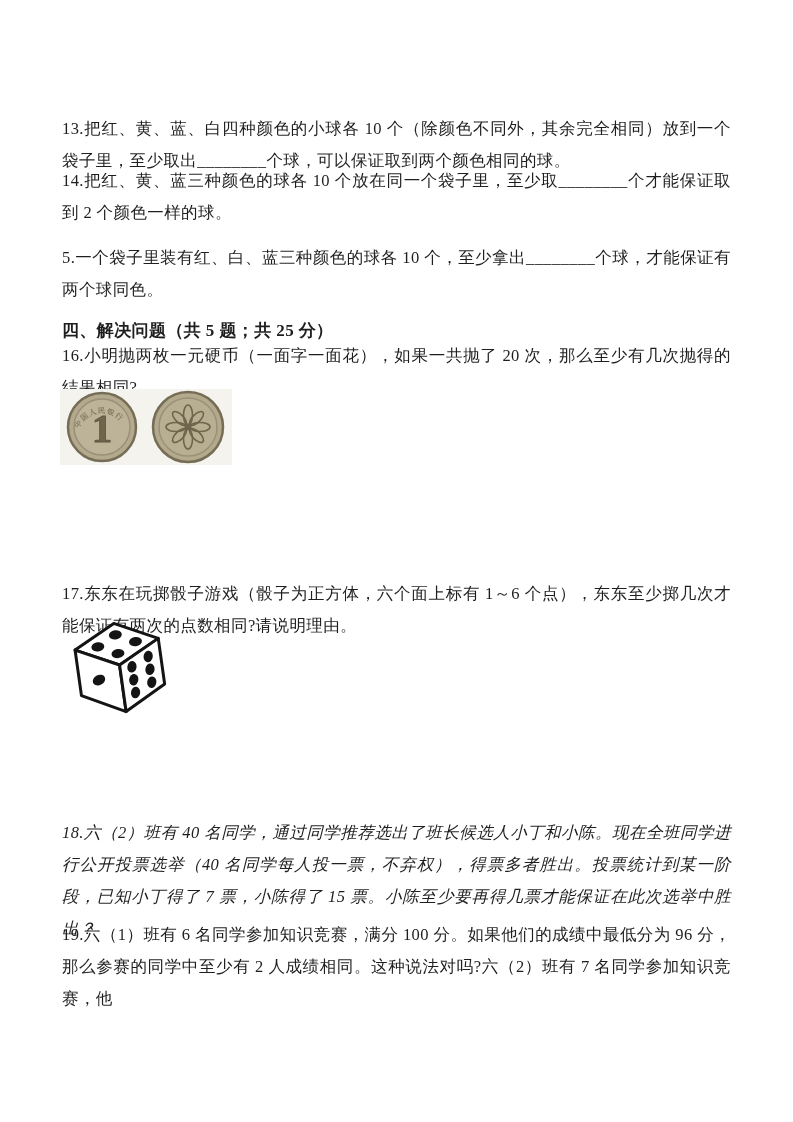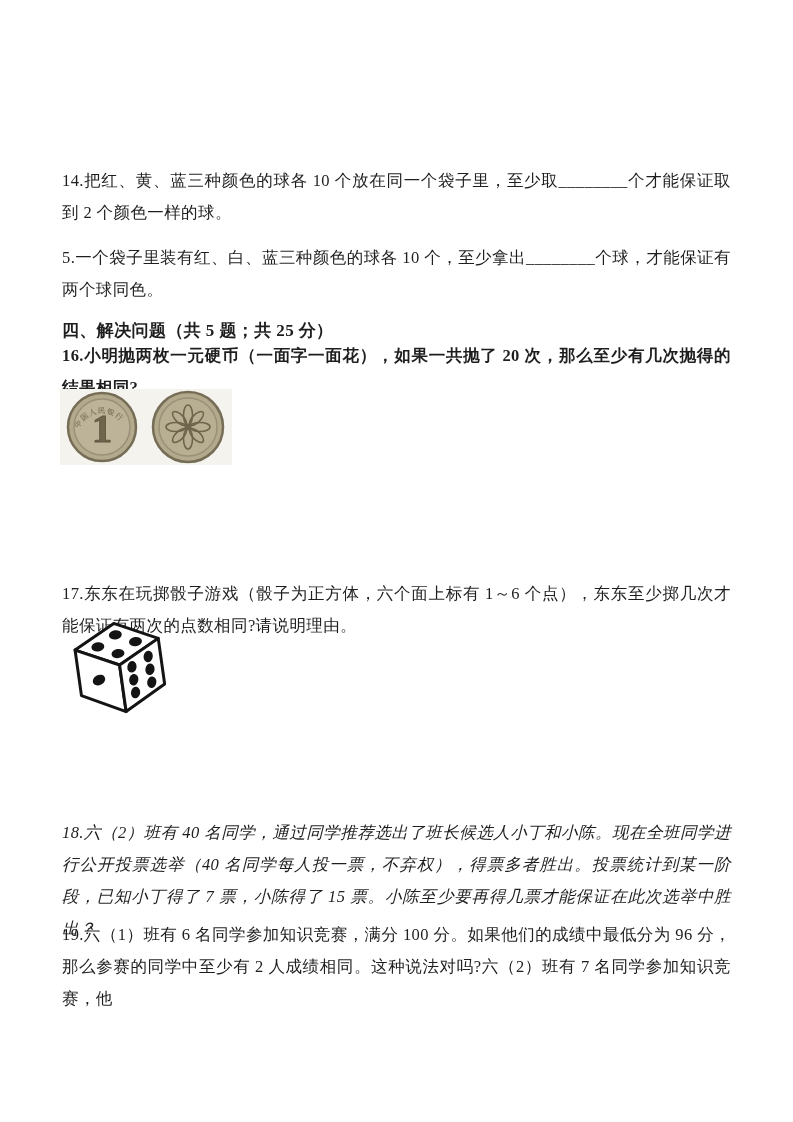--- a/index.html
+++ b/index.html
@@ -28,32 +28,33 @@
     line-height:32px;
     font-weight:bold;
     letter-spacing:0.4px;
     margin-top:30px;
   }
   .figure{position:absolute;}
   .p-q13{top:96px;}
   .p-q14{top:148px;}
   .p-q15{top:225px;}
   .h-sec4{top:285px;}
-  .p-q16{top:323px;font-weight:bold;}
+  .p-q16{top:323px;}
   .f-coins{left:60px;top:389px;width:172px;height:76px;}
   .p-q17{top:561px;}
   .f-die{left:64px;top:616px;width:112px;height:106px;}
   .p-q18{top:800px;font-style:italic;}
   .p-q19{top:902px;}
 </style>
 </head>
 <body>
 
 <div class="page">
 
+  <p class="para p-q13">13.把红、黄、蓝、白四种颜色的小球各 10 个（除颜色不同外，其余完全相同）放到一个袋子里，至少取出________个球，可以保证取到两个颜色相同的球。</p>
 
   <p class="para p-q14">14.把红、黄、蓝三种颜色的球各 10 个放在同一个袋子里，至少取________个才能保证取到 2 个颜色一样的球。</p>
 
   <p class="para p-q15">5.一个袋子里装有红、白、蓝三种颜色的球各 10 个，至少拿出________个球，才能保证有两个球同色。</p>
 
   <div class="section-header h-sec4">四、解决问题（共 5 题；共 25 分）</div>
 
   <p class="para p-q16">16.小明抛两枚一元硬币（一面字一面花），如果一共抛了 20 次，那么至少有几次抛得的结果相同?</p>
 
   <div class="figure f-coins">

